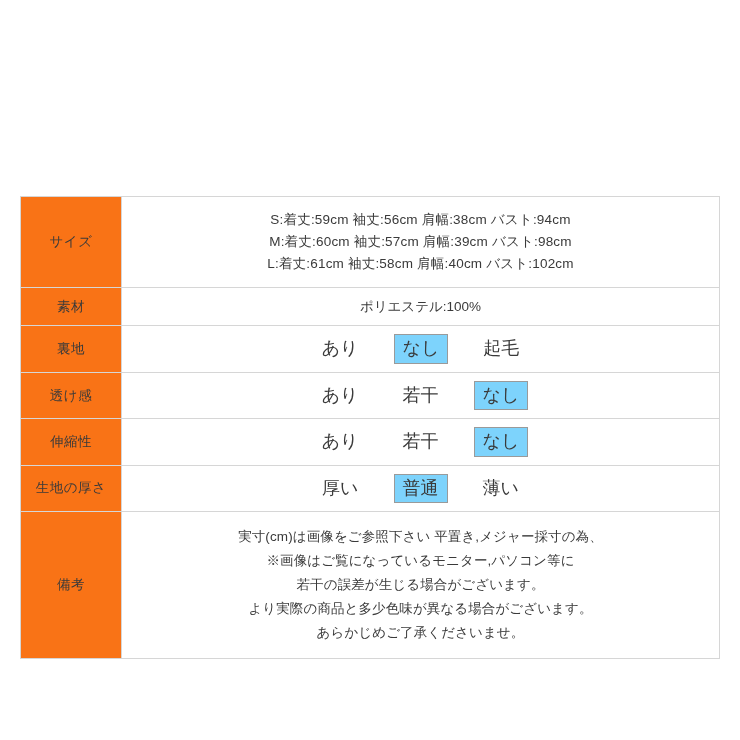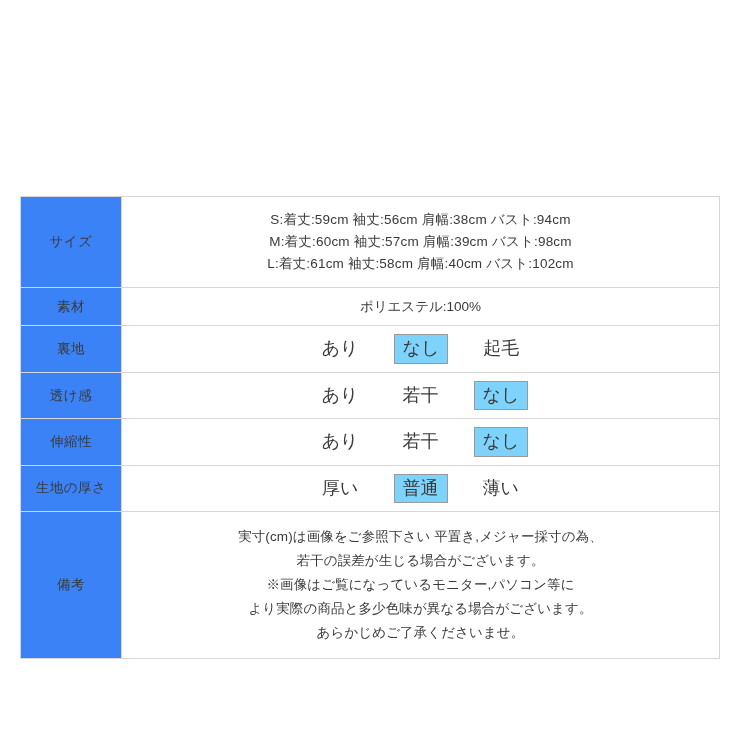--- a/index.html
+++ b/index.html
@@ -25,21 +25,21 @@
     box-sizing: border-box;
   }
   .spec-row {
     display: flex;
     border-bottom: 1px solid #d6d6d6;
     box-sizing: border-box;
   }
   .spec-label {
     width: 101px;
     flex: 0 0 101px;
-    background: #3b82f6;
+    background: #f97316;
     border-right: 1px solid #d6d6d6;
     display: flex;
     align-items: center;
     justify-content: center;
     font-size: 13.5px;
     color: #3a3a3a;
     letter-spacing: 0.5px;
     box-sizing: border-box;
     padding: 6px 2px;
     text-align: center;
@@ -142,19 +142,19 @@
           <span class="opt">厚い</span>
           <span class="opt selected">普通</span>
           <span class="opt">薄い</span>
         </div>
       </div>
     </div>
     <div class="spec-row row-note">
       <div class="spec-label">備考</div>
       <div class="spec-value">
         <div class="note-line">実寸(cm)は画像をご参照下さい 平置き,メジャー採寸の為、</div>
+        <div class="note-line">※画像はご覧になっているモニター,パソコン等に</div>
         <div class="note-line">若干の誤差が生じる場合がございます。</div>
-        <div class="note-line">※画像はご覧になっているモニター,パソコン等に</div>
         <div class="note-line">より実際の商品と多少色味が異なる場合がございます。</div>
         <div class="note-line">あらかじめご了承くださいませ。</div>
       </div>
     </div>
   </div>
 
 </body></html>

